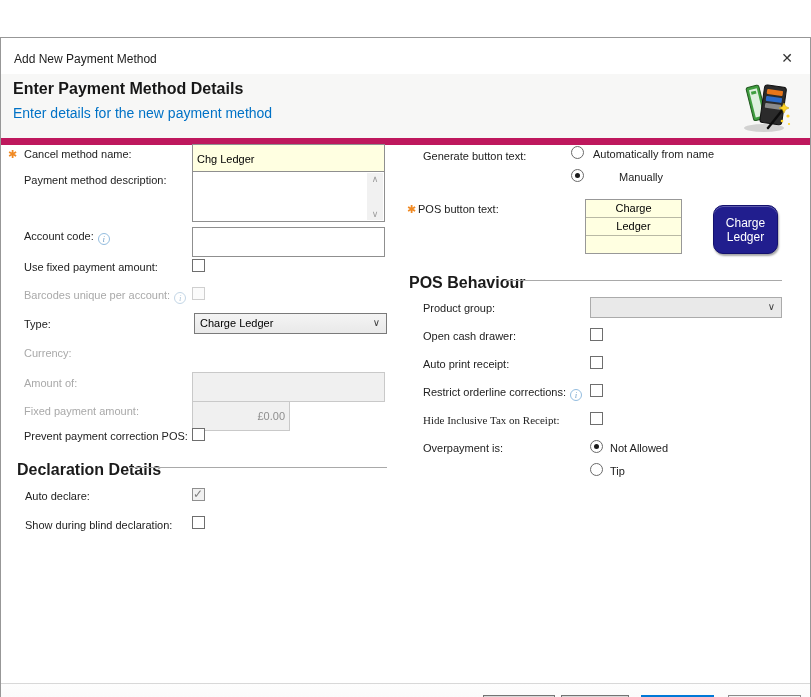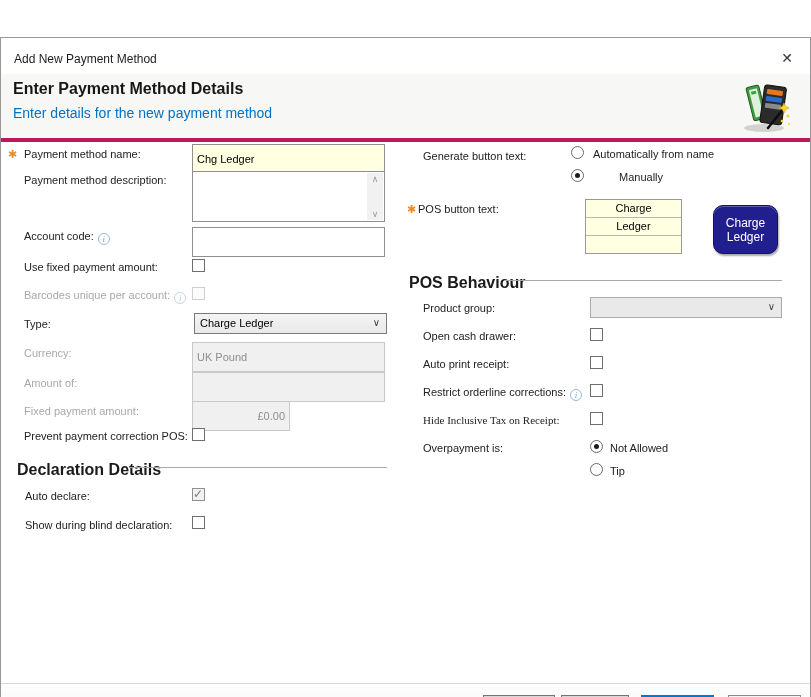--- a/index.html
+++ b/index.html
@@ -3,21 +3,21 @@
 <meta charset="utf-8">
 <style>
   html,body { margin:0; padding:0; background:#fff; font-family:"Liberation Sans", sans-serif; }
   .dialog { position:relative; width:811px; height:697px; box-sizing:border-box;
             border:1px solid #979797; background:#fff; overflow:hidden;margin-top:37px; }
   .titlebar { position:absolute; left:0; top:0; right:0; height:36px; background:#fff; }
   .title { position:absolute; left:13px; top:14px; font-size:12px; color:#1c1c1c; white-space:nowrap; }
   .close { position:absolute; top:9px; right:12px; width:22px; height:22px; text-align:center;
            line-height:22px; font-size:14px; color:#333; cursor:default; }
   .hdr { position:absolute; left:0; top:36px; right:0; height:64px; background:#f7f7f6;
-         border-bottom:4px solid #be185d; }
+         border-bottom:7px solid #be185d; }
   .hdr-title { position:absolute; left:12px; top:6px; font-size:16px; font-weight:bold; color:#171717; white-space:nowrap; }
   .hdr-sub { position:absolute; left:12px; top:31px; font-size:14px; color:#0072c6; white-space:nowrap; }
   .hdr-icon { position:absolute; right:16px; top:4px; width:56px; height:56px; }
 
   .lbl { position:absolute; font-size:11px; color:#222; white-space:nowrap; }
   .lbl.dis { color:#a9a9a9; }
   .req { color:#f08a24; font-size:11px; position:absolute; white-space:nowrap; }
   .info { display:inline-block; width:12px; height:12px; box-sizing:border-box; border:1px solid #94bddf;
           border-radius:50%; color:#79a5cc; font-size:9px; line-height:10px; text-align:center;
           font-family:"Liberation Serif", serif; font-style:italic; margin-left:4px; vertical-align:-2px; }
@@ -99,21 +99,21 @@
       </g>
       <line x1="30" y1="50" x2="46" y2="30" stroke="#0d0d0d" stroke-width="2.4" stroke-linecap="round"></line>
       <path d="M46 25 l1.6 3.4 3.4 1.6 -3.4 1.6 -1.6 3.4 -1.6 -3.4 -3.4 -1.6 3.4 -1.6 z" fill="#ffd428" stroke="#caa40f" stroke-width="0.6"></path>
       <circle cx="50" cy="38" r="1.6" fill="#ffd428"></circle>
       <circle cx="44" cy="43" r="1.3" fill="#ffd428"></circle>
       <circle cx="51" cy="46" r="1.1" fill="#ffd428"></circle>
     </svg>
   </div>
 
   <span class="req" style="left:7px; top:110px;">✱</span>
-  <span class="lbl" style="left:23px; top:110px;">Payment method name:</span>
+  <span class="lbl" style="left:23px; top:110px;">Cancel method name:</span>
   <input class="txt yellow" style="left: 191px; top: 106px; width: 193px;" value="Chg Ledger">
 
   <span class="lbl" style="left:23px; top:136px;">Payment method description:</span>
   <div class="txtarea" style="left:191px; top:133px; width:193px; height:51px;">
     <div class="scrollstrip">
       <span>∧</span>
       <span>∨</span>
     </div>
   </div>
 
@@ -126,21 +126,20 @@
   <span class="lbl dis" style="left:23px; top:251px;"><span>Barcodes unique per account:</span><span class="info dis">i</span></span>
   <span class="cb dis" style="left:191px; top:249px;"></span>
 
   <span class="lbl" style="left:23px; top:280px;">Type:</span>
   <div class="combo" style="left:193px; top:275px; width:193px;">
     <span>Charge Ledger</span>
     <span class="chev">∨</span>
   </div>
 
   <span class="lbl dis" style="left:23px; top:309px;">Currency:</span>
-  <input class="txt dis" style="left: 191px; top: 304px; width: 193px;" disabled="" value="UK Pound">
 
   <span class="lbl dis" style="left:23px; top:339px;">Amount of:</span>
   <input class="txt dis" style="left: 191px; top: 334px; width: 193px;" disabled="" value="">
 
   <span class="lbl dis" style="left:23px; top:367px;">Fixed payment amount:</span>
   <input class="txt dis right" style="left: 191px; top: 363px; width: 98px;" disabled="" value="£0.00">
 
   <span class="lbl" style="left:23px; top:392px;">Prevent payment correction POS:</span>
   <span class="cb" style="left:191px; top:390px;"></span>
 

